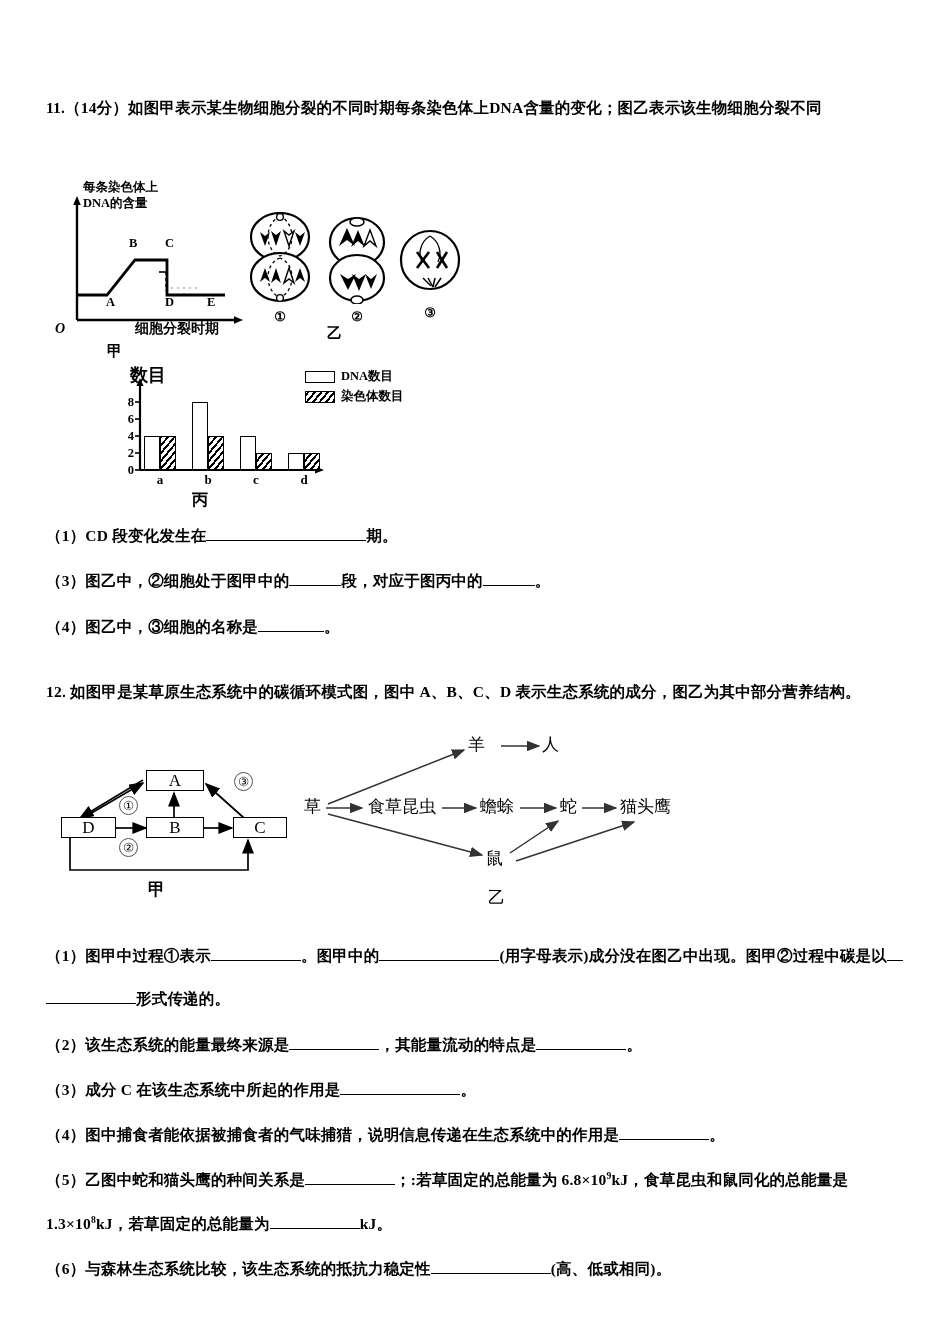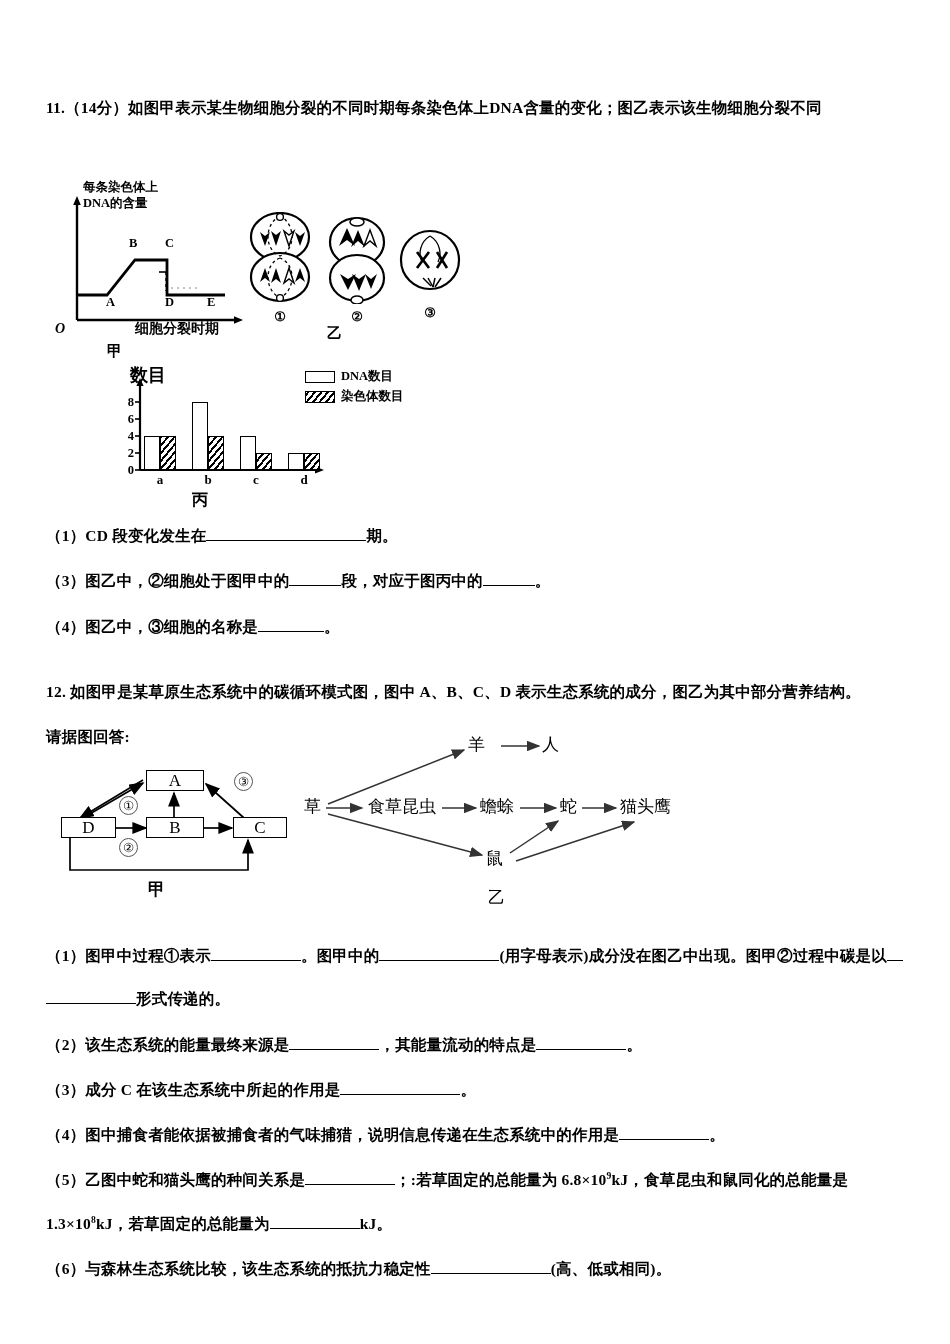--- a/index.html
+++ b/index.html
@@ -335,21 +335,20 @@
       <span>（3）图乙中，②细胞处于图甲中的</span><span class="blank b-xs"></span><span>段，对应于图丙中的</span><span class="blank b-xs"></span><span>。</span>
     </div>
 
     <div class="qline">
       <span>（4）图乙中，③细胞的名称是</span><span class="blank b-sm"></span><span>。</span>
     </div>
   </div>
 
   <div class="q-block" style="left:46px; top:664px; width:890px;margin-top:16px;">
     <div class="qline">12. 如图甲是某草原生态系统中的碳循环模式图，图中 A、B、C、D 表示生态系统的成分，图乙为其中部分营养结构。</div>
-    <div class="qline" style="margin-top:22px;">请据图回答:</div>
   </div>
 
   <div id="fig-carbon">
     <svg width="260" height="120" style="position:absolute; left:0; top:0;">
       <defs>
         <marker id="ah" markerWidth="9" markerHeight="7" refX="8" refY="3.5" orient="auto">
           <polygon points="0 0, 9 3.5, 0 7" fill="#000"></polygon>
         </marker>
       </defs>
 

